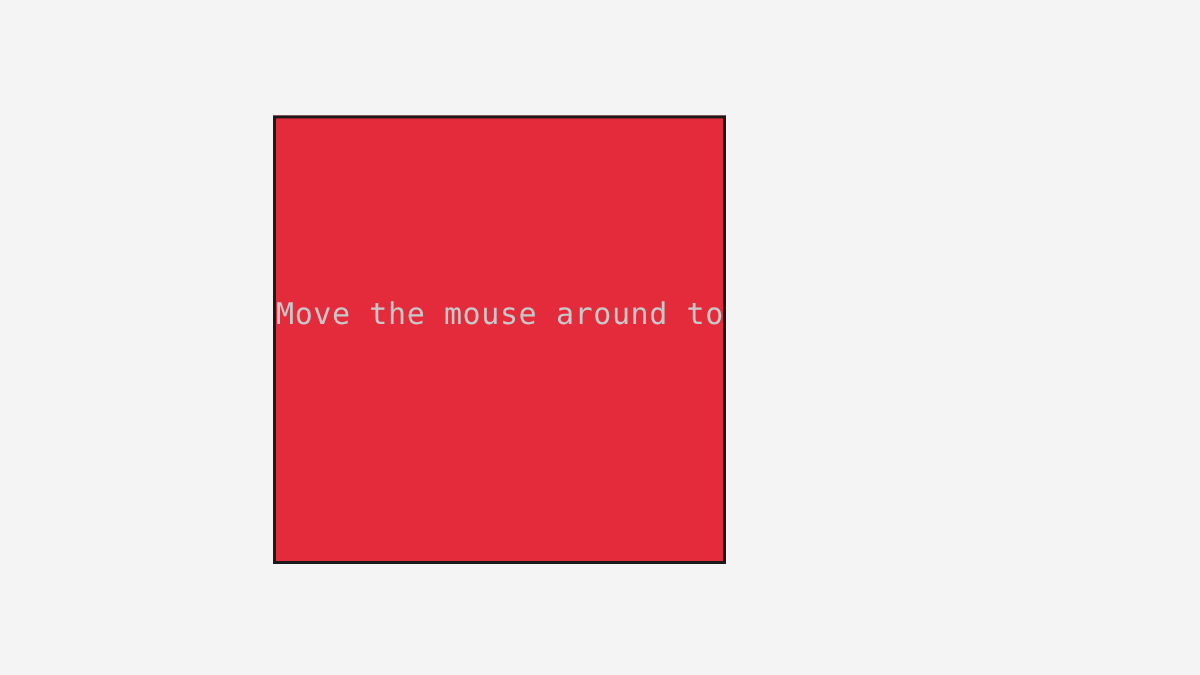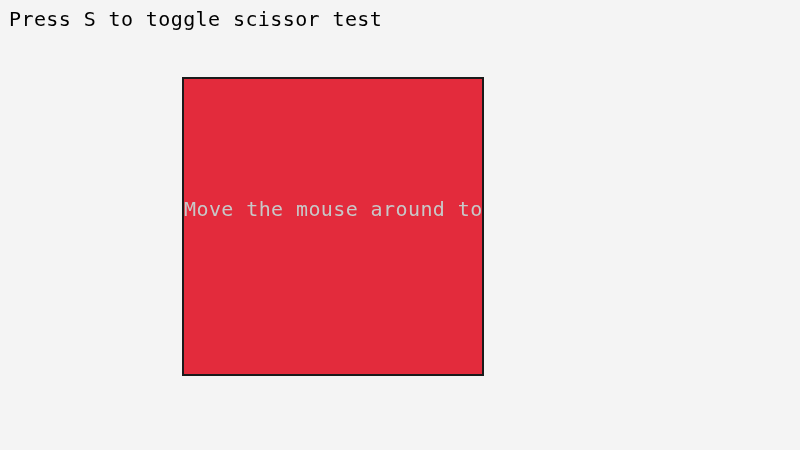--- a/index.html
+++ b/index.html
@@ -75,22 +75,19 @@
     white-space: pre;
     -webkit-font-smoothing: none;
     font-smooth: never;
   }
 </style>
 </head>
 <body>
 
 <div id="app-canvas">
 
-  <div id="hint-bar">
-    <div id="hint-text">Press S to toggle scissor test</div>
-  </div>
 
   <div id="scissor-box">
     <div id="scissor-fill"></div>
     <div id="scissor-text">Move the mouse around to r</div>
   </div>
 
 </div>
 
 </body></html>

